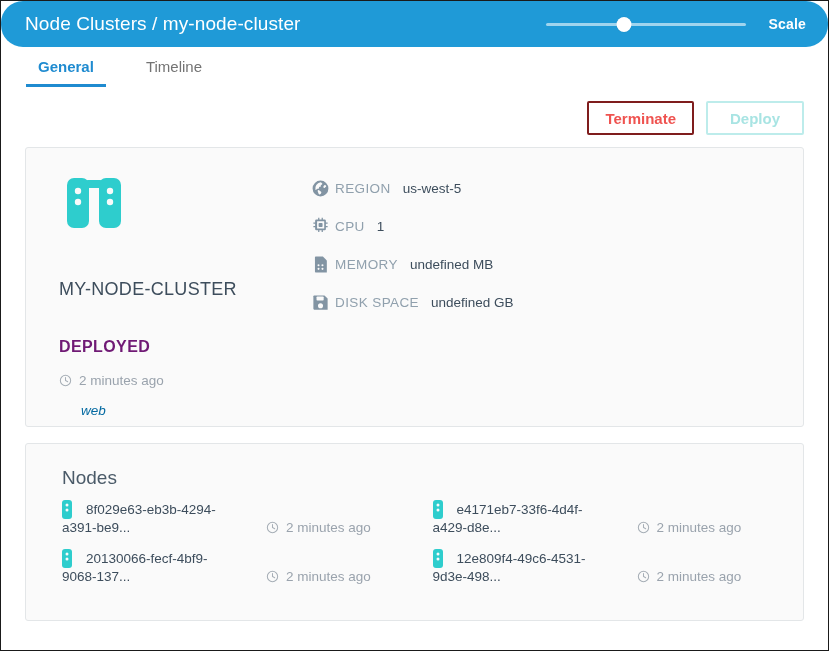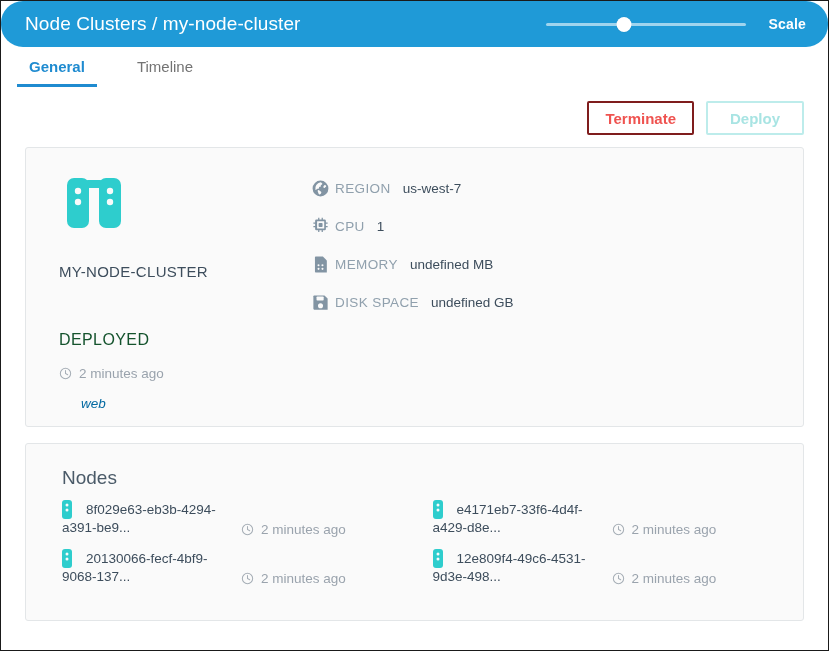--- a/index.html
+++ b/index.html
@@ -72,21 +72,21 @@
   .scale-label {
     color: #ffffff;
     font-size: 14px;
     font-weight: bold;
     letter-spacing: 0.2px;
   }
 
   
   .tabs {
     height: 40px;
-    padding-left: 16px;
+    padding-left: 25px;
     display: flex;
     align-items: flex-end;
     gap: 28px;
     background: #ffffff;
   }
   .tab {
     font-size: 15px;
     padding: 0 12px 9px 12px;
     color: #737373;
     border-bottom: 3px solid transparent;
@@ -155,30 +155,30 @@
     padding-top: 11px;
   }
 
   
   .cluster-glyph {
     width: 62px;
     height: 58px;
     margin: 8px 0 0 4px;
   }
   .cluster-name {
-    margin-top: 25px;
-    font-size: 15px;
+    margin-top: 41px;
+    font-size: 18px;
     color: #3d4d5c;
     letter-spacing: 0.3px;
   }
   .status {
-    margin-top: 51px;
+    margin-top: 38px;
     font-size: 16px;
-    font-weight: normal;
-    color: #14532d;
+    font-weight: bold;
+    color: #701a75;
     letter-spacing: 0.4px;
   }
   .time-row {
     margin-top: 17px;
     display: flex;
     align-items: center;
     gap: 7px;
     color: #9aa3ad;
     font-size: 13.5px;
   }
@@ -221,24 +221,25 @@
     padding: 23px 0 0 36px;
   }
   .nodes-grid {
     display: flex;
     flex-wrap: wrap;
     padding: 11px 0 0 36px;
   }
   .node-item {
     width: 50%;
     display: flex;
-    align-items: flex-end;
+    align-items: center;
     box-sizing: border-box;
     padding-right: 10px;
     margin-bottom: 12px;
+    gap: 25px;
   }
   .node-id-block {
     width: 175px;
     display: block;
     font-size: 13.5px;
     line-height: 18px;
     color: #3d4d5c;
     cursor: pointer;
   }
   .node-glyph {
@@ -320,21 +321,21 @@
         <div class="tagline">web</div>
       </div>
 
       <div class="summary-right">
 
         <div class="detail-row">
           <svg class="detail-icon" viewBox="0 0 24 24">
             <path fill="currentColor" d="M12 2a10 10 0 1 0 0 20 10 10 0 0 0 0-20zm0 2.1c1 0 1.7 1 2.2 1.7.3.6-.2 1.2-.8 1.4-.9.3-1.2 1-1 1.7.2.6-.2 1-.8 1-1 0-1.6.6-1.5 1.5.1.8-.5 1.2-1.2 1-1-.3-1.7.2-2 1-.2.6-.9.8-1.3.3A7.9 7.9 0 0 1 12 4.1zm5.8 3.4c.6.3 1.5 1 1.4 1.8-.1.8-1 1.2-1.6 1.7-.6.5-1.5.4-1.9-.3-.3-.6-.1-1.3.3-1.8.4-.6 1-1.5 1.8-1.4zM9 14c.9.1 1.7.6 2.4 1.2.6.5 1.4.8 1.6 1.6.2.9-.5 1.6-1 2.3-.4.6-1.4.8-1.9.2-.8-.9-.9-2.2-1.4-3.2-.3-.6-.5-1.4.3-2.1z"></path>
           </svg>
           <span class="detail-label">REGION</span>
-          <span class="detail-value">us-west-7</span>
+          <span class="detail-value">us-west-5</span>
         </div>
 
         <div class="detail-row">
           <svg class="detail-icon" viewBox="0 0 24 24">
             <path fill="currentColor" d="M9 1h1.6v2.2h2.8V1H15v2.2h2.2a1.6 1.6 0 0 1 1.6 1.6V7H21v1.6h-2.2v2.8H21V13h-2.2v2.2a1.6 1.6 0 0 1-1.6 1.6H15V19h-1.6v-2.2h-2.8V19H9v-2.2H6.8a1.6 1.6 0 0 1-1.6-1.6V13H3v-1.6h2.2V8.6H3V7h2.2V4.8a1.6 1.6 0 0 1 1.6-1.6H9V1zm-1.3 4.5v9h9v-9h-9z"></path>
             <rect x="9.6" y="7.6" width="5" height="5" rx="1" fill="currentColor"></rect>
           </svg>
           <span class="detail-label">CPU</span>
           <span class="detail-value">1</span>
         </div>

